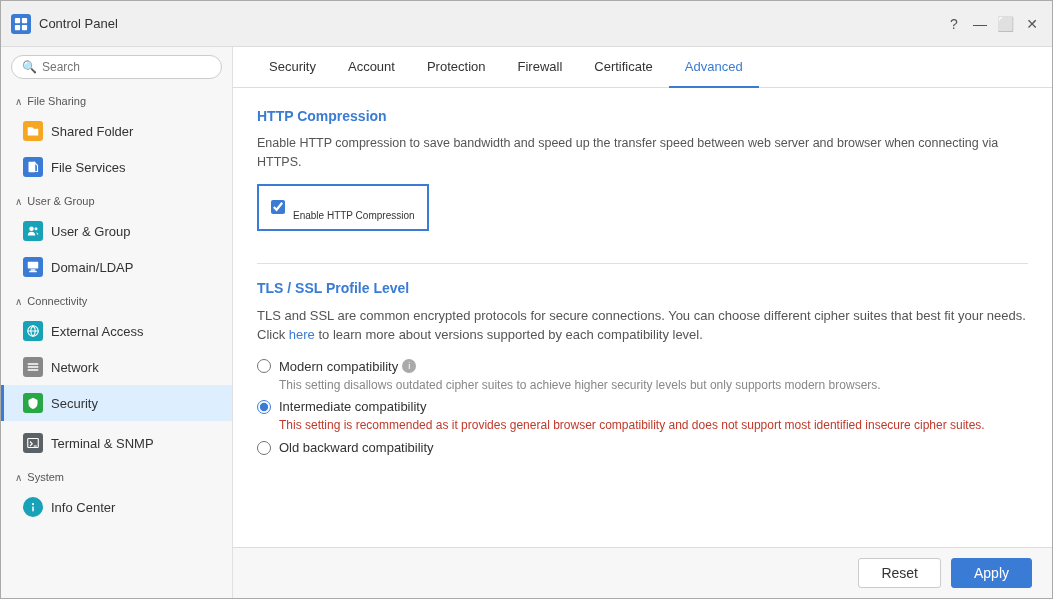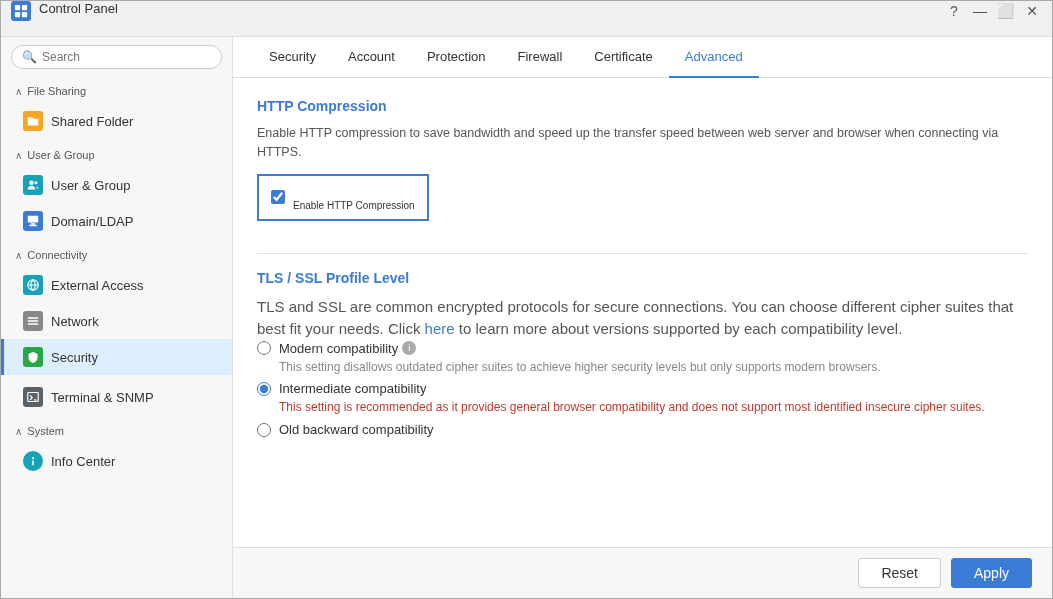--- a/index.html
+++ b/index.html
@@ -1,21 +1,21 @@
 <!DOCTYPE html>
 <html><head>
   <meta charset="utf-8">
   <style>
     * { box-sizing: border-box; margin: 0; padding: 0; }
     body { font-family: 'Segoe UI', Arial, sans-serif; font-size: 13px; background: #e8e8e8; width: 1053px; height: 599px; overflow: hidden; }
 
     .window { width: 1053px; height: 599px; background: #fff; border: 1px solid #aaa; display: flex; flex-direction: column; }
 
     
-    .titlebar { height: 36px; background: #f0f0f0; border-bottom: 1px solid #ddd; display: flex; padding: 0 10px; flex-shrink: 0; }
+    .titlebar { height: 46px; background: #f0f0f0; border-bottom: 1px solid #ddd; display: flex; align-items: center; padding: 0 10px; flex-shrink: 0; }
     .titlebar-icon { width: 20px; height: 20px; background: #3a7bd5; border-radius: 3px; margin-right: 8px; display: flex; align-items: center; justify-content: center; }
     .titlebar-icon svg { width: 14px; height: 14px; fill: white; }
     .titlebar-title { font-size: 13px; color: #333; flex: 1; }
     .titlebar-controls { display: flex; gap: 6px; }
     .titlebar-btn { width: 20px; height: 20px; display: flex; align-items: center; justify-content: center; cursor: pointer; color: #555; font-size: 14px; }
 
     
     .main { display: flex; flex: 1; overflow: hidden; }
 
     
@@ -54,21 +54,21 @@
     .section-desc { color: #555; font-size: 12.5px; line-height: 1.5; margin-bottom: 12px; }
 
     .checkbox-row { display: flex; align-items: center; border: 2px solid #3a7bd5; padding: 8px 12px; display: inline-flex; margin-bottom: 16px; }
     .checkbox-row input[type="checkbox"] { margin-right: 8px; width: 14px; height: 14px; accent-color: #3a7bd5; }
     .checkbox-row label { font-size: 10px; color: #333; cursor: pointer; margin-top: 16px; }
 
     .divider { border: none; border-top: 1px solid #e0e0e0; margin: 16px 0; }
 
     .section-title2 { color: #3a7bd5; font-size: 14px; font-weight: 600; margin-bottom: 10px; }
 
-    .tls-desc { color: #555; font-size: 15px; line-height: 1.5; }
+    .tls-desc { color: #555; font-size: 13px; line-height: 1.5; margin-bottom: 14px; }
     .tls-desc a { color: #3a7bd5; text-decoration: none; }
 
     .radio-group { display: flex; flex-direction: column; gap: 6px; }
     .radio-option { display: flex; align-items: center; }
     .radio-option input[type="radio"] { margin-right: 8px; accent-color: #3a7bd5; width: 14px; height: 14px; }
     .radio-option label { font-size: 13px; color: #333; }
     .info-icon { display: inline-flex; align-items: center; justify-content: center; width: 14px; height: 14px; background: #aaa; color: white; border-radius: 50%; font-size: 9px; margin-left: 4px; cursor: pointer; }
     .radio-desc { font-size: 12px; color: #888; margin-left: 22px; margin-top: 3px; line-height: 1.4; }
     .radio-desc-warning { font-size: 12px; color: #c0392b; margin-left: 22px; margin-top: 3px; line-height: 1.4; }
 
@@ -123,20 +123,29 @@
           <span>File Sharing</span>
         </div>
         <div class="sidebar-item">
           <div class="item-icon icon-orange">
             <svg width="12" height="12" viewBox="0 0 16 16" fill="white">
                 <path d="M1 3h6l2 2h6v9H1z"></path>
               </svg>
           </div>
           <span>Shared Folder</span>
         </div>
+        <div class="sidebar-item">
+          <div class="item-icon icon-blue">
+            <svg width="12" height="12" viewBox="0 0 16 16" fill="white">
+                <rect x="2" y="1" width="9" height="14" rx="1"></rect>
+                <polyline points="9,1 14,6 14,14 11,14" fill="none" stroke="white" stroke-width="1.5"></polyline>
+              </svg>
+          </div>
+          <span>File Services</span>
+        </div>
       </div>
 
       <div class="sidebar-section">
         <div class="sidebar-section-header">
           <span class="chevron">∧</span>
           <span>User &amp; Group</span>
         </div>
         <div class="sidebar-item">
           <div class="item-icon icon-teal">
             <svg width="12" height="12" viewBox="0 0 16 16" fill="white">

